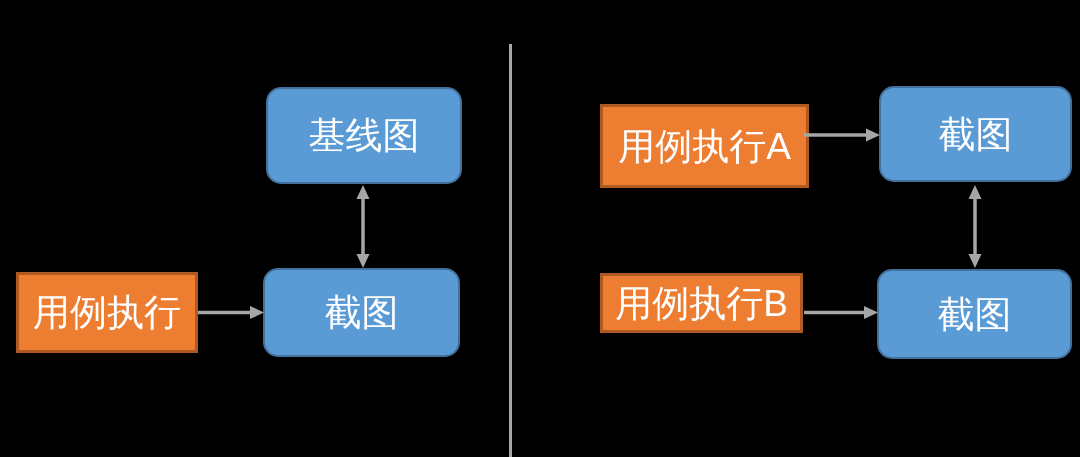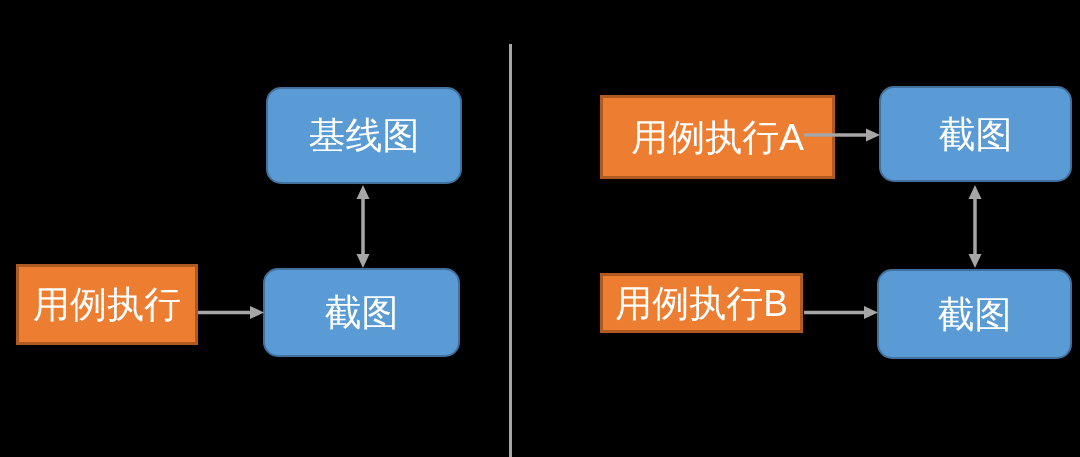--- a/index.html
+++ b/index.html
@@ -60,31 +60,31 @@
 </style>
 </head>
 <body>
 
 <div class="canvas">
 
   <div class="node blue" style="left:266px; top:43px; width:196px; height:97px;">
     <span>基线图</span>
   </div>
 
-  <div class="node orange" style="left:16px; top:220px; width:182px; height:81px;">
+  <div class="node orange" style="left:16px; top:228px; width:182px; height:81px;">
     <span>用例执行</span>
   </div>
 
   <div class="node blue" style="left:263px; top:224px; width:197px; height:89px;">
     <span>截图</span>
   </div>
 
   <div class="divider" style="left:509px;"></div>
 
-  <div class="node orange" style="left:600px; top:51px; width:235px; height:84px;">
+  <div class="node orange" style="left:600px; top:60px; width:209px; height:84px;">
     <span>用例执行A</span>
   </div>
 
   <div class="node blue" style="left:879px; top:42px; width:193px; height:96px;">
     <span>截图</span>
   </div>
 
   <div class="node orange" style="left:600px; top:229px; width:203px; height:60px;">
     <span>用例执行B</span>
   </div>

